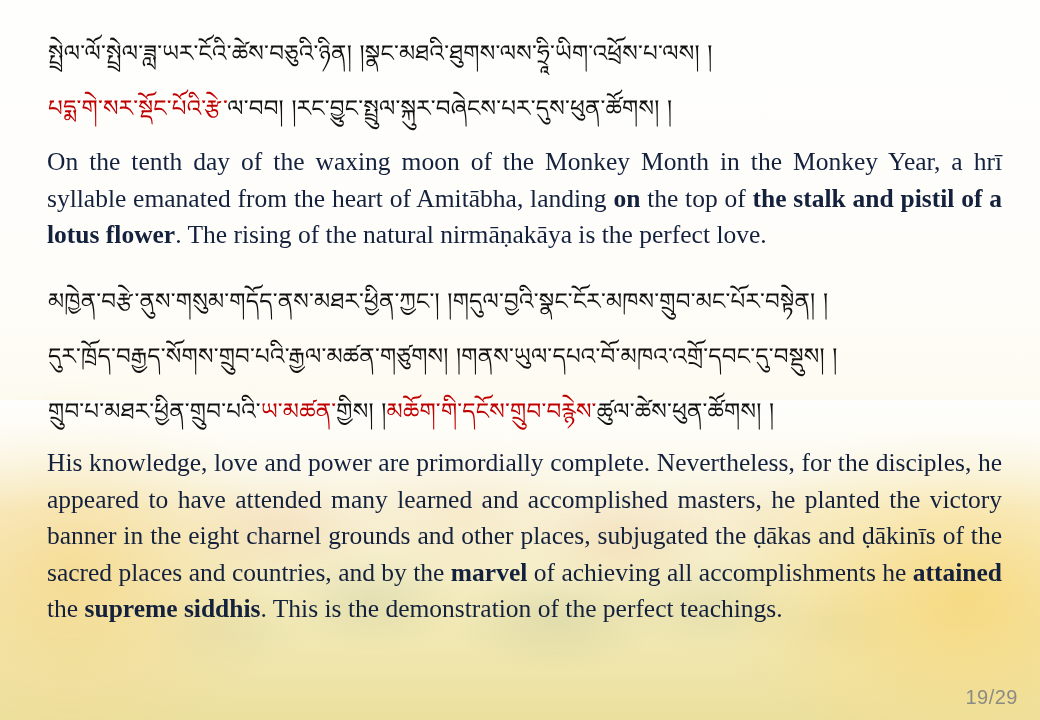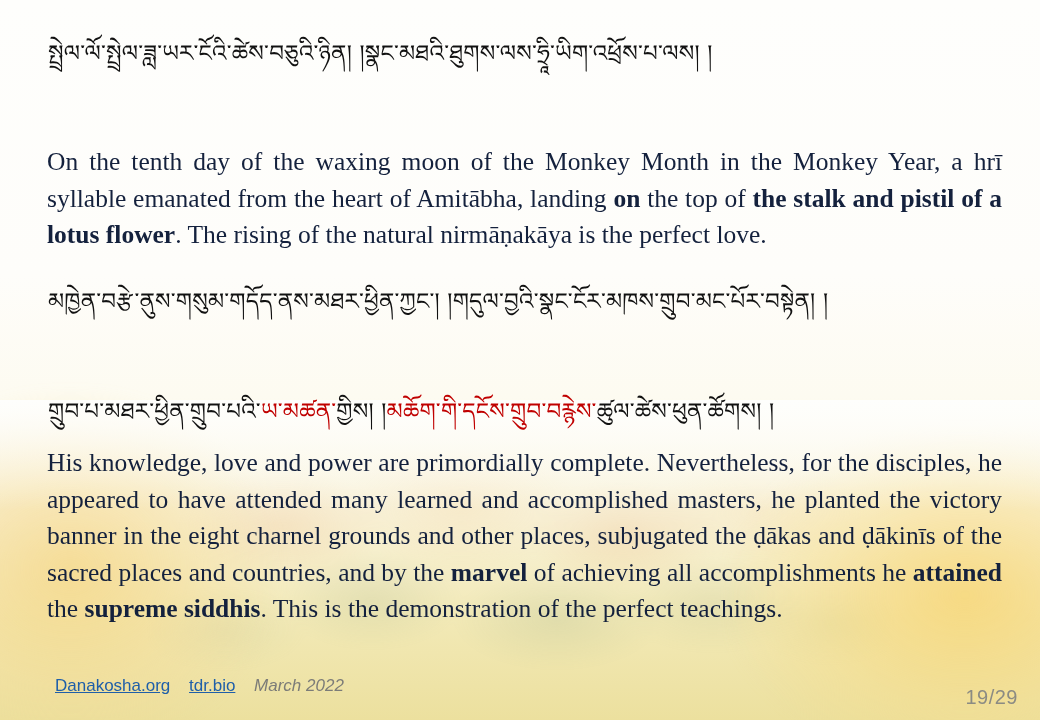--- a/index.html
+++ b/index.html
@@ -155,30 +155,27 @@
 <div id="slide">
 
   <div class="bg-wash" id="wash-photo"></div>
   <div class="bg-wash" id="wash-left"></div>
   <div class="bg-wash" id="wash-right"></div>
   <div class="bg-wash" id="wash-top-fade"></div>
 
   <div id="content">
 
     <div class="tib-line" style="top:34px"><span class="tib-blk">སྤྲེལ་ལོ་སྤྲེལ་ཟླ་ཡར་ངོའི་ཚེས་བཅུའི་ཉིན།  །སྣང་མཐའི་ཐུགས་ལས་ཧྲཱི་ཡིག་འཕྲོས་པ་ལས།  །</span></div>
+    <div class="tib-line" style="top:89px"><span class="tib-red">པདྨ་གེ་སར་སྡོང་པོའི་རྩེ་</span><span class="tib-blk">ལ་བབ།  །རང་བྱུང་སྤྲུལ་སྐུར་བཞེངས་པར་དུས་ཕུན་ཚོགས།  །</span></div>
 
     <div class="en-para" style="top:136px"><span>On the tenth day of the waxing moon of the Monkey Month in the Monkey Year, a hrī syllable emanated from the heart of Amitābha, landing </span><b>on</b><span> the top of </span><b>the stalk and pistil of a lotus flower</b><span>. The rising of the natural nirmāṇakāya is the perfect love.</span></div>
 
     <div class="tib-line" style="top:282px"><span class="tib-blk">མཁྱེན་བརྩེ་ནུས་གསུམ་གདོད་ནས་མཐར་ཕྱིན་ཀྱང་།  །གདུལ་བྱའི་སྣང་ངོར་མཁས་གྲུབ་མང་པོར་བསྟེན།  །</span></div>
+    <div class="tib-line" style="top:337px"><span class="tib-blk">དུར་ཁྲོད་བརྒྱད་སོགས་གྲུབ་པའི་རྒྱལ་མཚན་གཙུགས།  །གནས་ཡུལ་དཔའ་བོ་མཁའ་འགྲོ་དབང་དུ་བསྡུས།  །</span></div>
     <div class="tib-line" style="top:392px"><span class="tib-blk">གྲུབ་པ་མཐར་ཕྱིན་གྲུབ་པའི་</span><span class="tib-red">ཡ་མཚན་</span><span class="tib-blk">གྱིས།  །</span><span class="tib-red">མཆོག་གི་དངོས་གྲུབ་བརྙེས་</span><span class="tib-blk">ཚུལ་ཚེས་ཕུན་ཚོགས།  །</span></div>
 
     <div class="en-para" style="top:437px"><span>His knowledge, love and power are primordially complete. Nevertheless, for the disciples, he appeared to have attended many learned and accomplished masters, he planted the victory banner in the eight charnel grounds and other places, subjugated the ḍākas and ḍākinīs of the sacred places and countries, and by the </span><b>marvel</b><span> of achieving all accomplishments he </span><b>attained</b><span> the </span><b>supreme siddhis</b><span>. This is the demonstration of the perfect teachings.</span></div>
 
-    <div id="footer">
-      <a href="#" class="lnk">Danakosha.org</a>
-      <a href="#" class="lnk">tdr.bio</a>
-      <span class="date">March 2022</span>
-    </div>
 
     <div id="page-num">19/29</div>
 
   </div>
 </div>
 
 </body></html>

